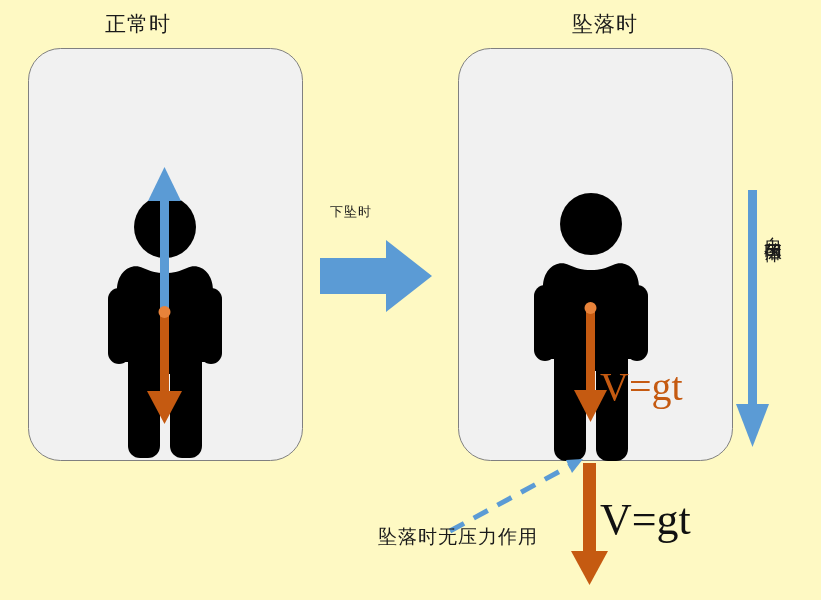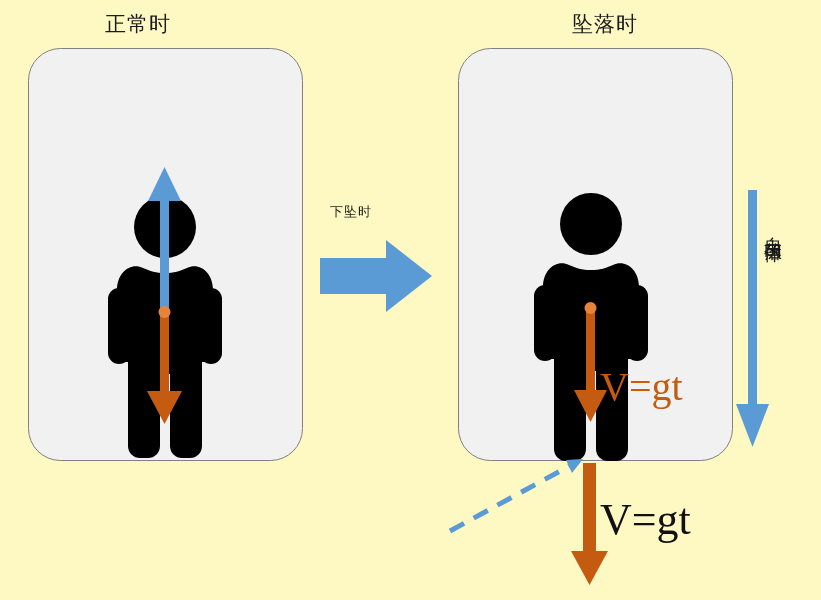--- a/index.html
+++ b/index.html
@@ -184,14 +184,15 @@
   <div class="panel-title" id="title-right">坠落时</div>
 
   <div class="flow-label">下坠时</div>
 
   <div class="vertical-label">自由落体</div>
 
   <div class="formula" id="formula-inner">V=gt</div>
 
   <div class="formula" id="formula-outer">V=gt</div>
 
+  <div class="caption">坠落时无压力作用</div>
 
 </div>
 
 </body></html>

